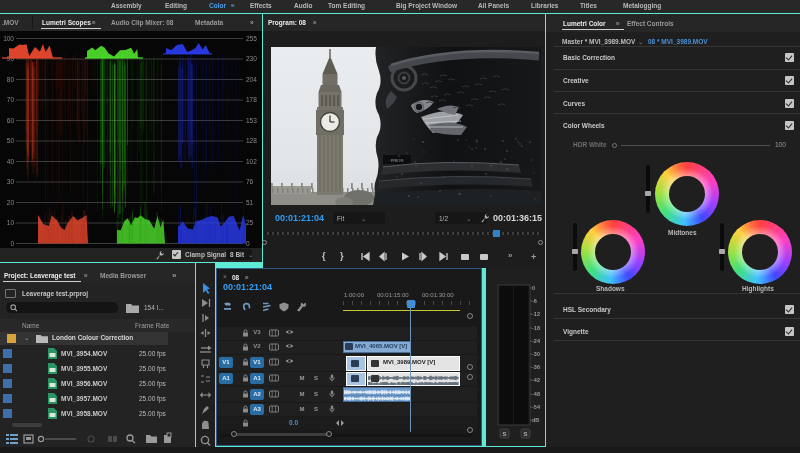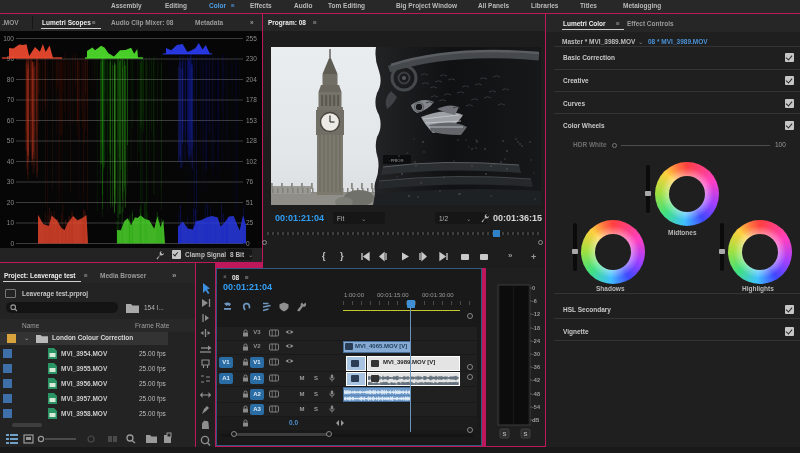--- a/index.html
+++ b/index.html
@@ -1,18 +1,18 @@
 <!DOCTYPE html>
 <html><head>
 <meta charset="utf-8">
 <style>
 *{margin:0;padding:0;box-sizing:border-box;}
 html,body{width:800px;height:453px;background:#0d0d0d;font-family:"Liberation Sans",sans-serif;overflow:hidden;}
 .abs{position:absolute;}
-#stage{position:relative;width:800px;height:453px;background:#be185d;}
+#stage{position:relative;width:800px;height:453px;background:#5eead4;}
 #topbar{left:0;top:0;width:800px;height:13px;background:#282828;}
 #topbar span{position:absolute;top:2px;font-size:6.5px;font-weight:bold;color:#b9b9b9;}
 .tabrow{background:#262626;}
 .tab{position:absolute;font-size:6.5px;font-weight:bold;color:#9a9a9a;white-space:nowrap;}
 .tab.on{color:#ececec;}
 .tabu{position:absolute;height:1px;background:#cfcfcf;}
 #scopes{left:0;top:14px;width:262px;height:248px;background:#232323;}
 #program{left:263px;top:14px;width:282px;height:254px;background:#1d1d1d;}
 #rightp{left:546px;top:14px;width:254px;height:433px;background:#1f1f1f;}
 #project{left:0;top:263px;width:195px;height:184px;background:#232323;}

